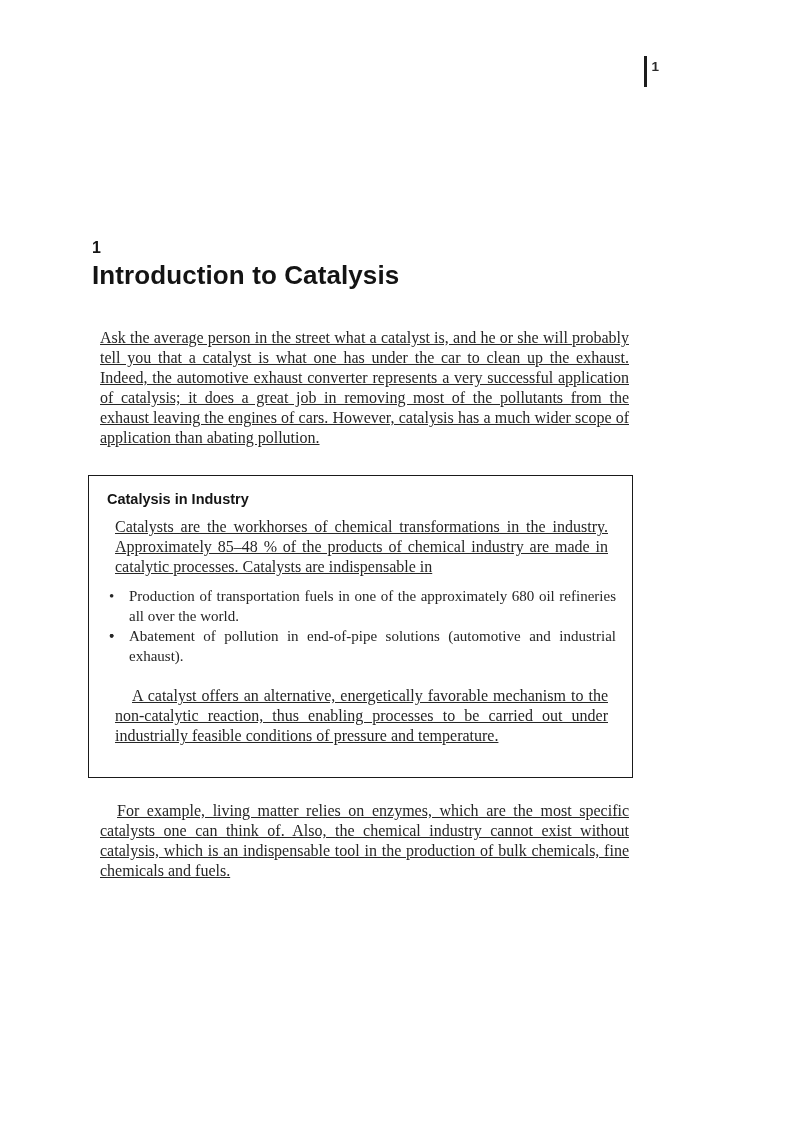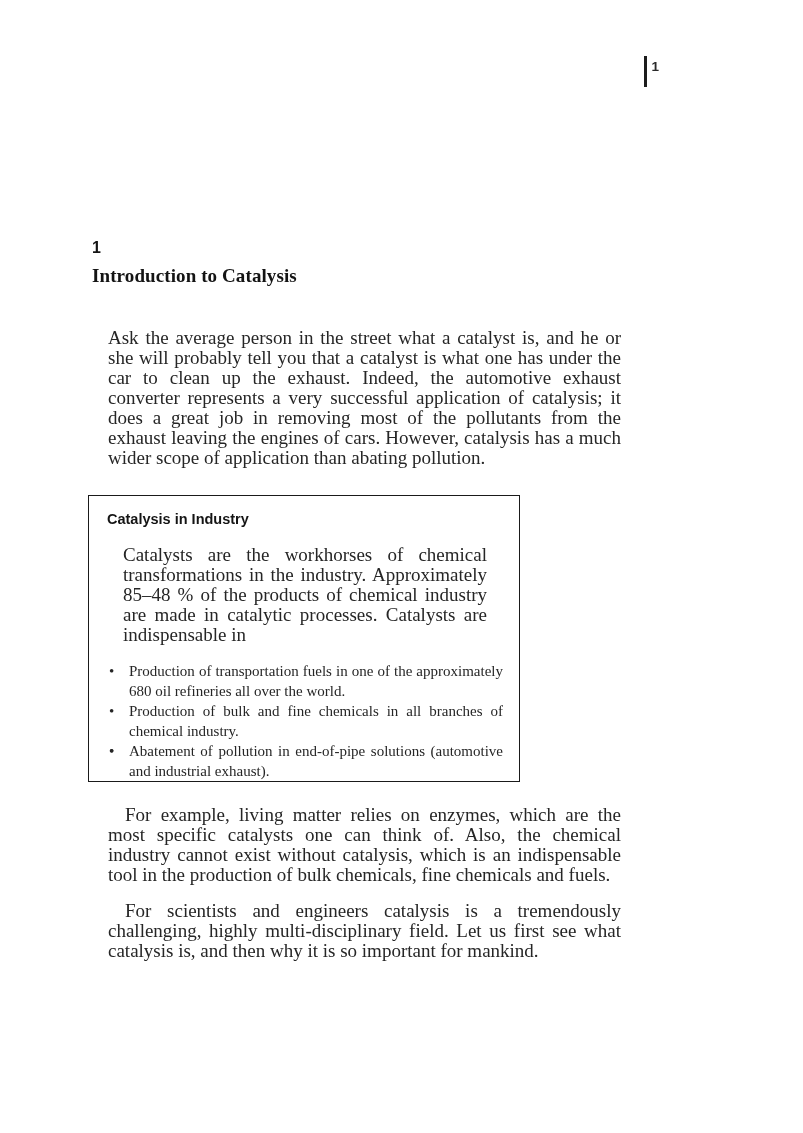--- a/index.html
+++ b/index.html
@@ -51,48 +51,49 @@
 
   .chapter-number {
     font-family: "Liberation Sans", sans-serif;
     font-size: 16px;
     font-weight: 700;
     line-height: 20px;
     color: #141414;
     margin: 0;
   }
   .chapter-title {
-    font-family: Liberation Serif, serif;
-    font-size: 19px;
+    font-family: Liberation Sans, sans-serif;
+    font-size: 26px;
     font-weight: 700;
     line-height: 25px;
     color: #141414;
     margin: 5px 0 0 0;
     letter-spacing: 0.1px;
   }
 
   p {
-    margin: 16px;
-    font-size: 19px;
+    margin: 8px;
+    font-size: 16px;
     line-height: 20px;
     text-align: justify;
+    text-decoration: underline;
   }
 
   .para-intro {
     margin-top: 40px;
   }
 
   
   .industry-box {
     box-sizing: border-box;
-    width: 432px;
+    width: 545px;
     margin-left: -4px;
     margin-top: 27px;
     border: 1.5px solid #1a1a1a;
-    padding: 13px 16px 0 18px;
+    padding: 13px 16px 23px 18px;
   }
   .box-heading {
     font-family: "Liberation Sans", sans-serif;
     font-size: 14.5px;
     font-weight: 700;
     line-height: 20px;
     color: #141414;
     margin: 0 0 1px 0;
   }
   .bullet-list {
@@ -146,30 +147,29 @@
     <div class="industry-box">
       <h3 class="box-heading">Catalysis in Industry</h3>
       <p class="box-lead">Catalysts are the workhorses of chemical transformations in the industry. Approximately 85–48 % of the products of chemical industry are made in catalytic processes. Catalysts are indispensable in</p>
       <ul class="bullet-list">
         <li>
           <span class="bullet-marker">•</span>
           <span>Production of transportation fuels in one of the approximately 680 oil refineries all over the world.</span>
         </li>
         <li>
           <span class="bullet-marker">•</span>
-          <span>Production of bulk and fine chemicals in all branches of chemical industry.</span>
         </li>
         <li>
           <span class="bullet-marker">•</span>
         </li>
         <li>
           <span class="bullet-marker">•</span>
           <span>Abatement of pollution in end-of-pipe solutions (automotive and industrial exhaust).</span>
         </li>
       </ul>
+      <p class="box-closing">A catalyst offers an alternative, energetically favorable mechanism to the non-catalytic reaction, thus enabling processes to be carried out under industrially feasible conditions of pressure and temperature.</p>
     </div>
 
     <p class="para-indent para-example">For example, living matter relies on enzymes, which are the most specific catalysts one can think of. Also, the chemical industry cannot exist without catalysis, which is an indispensable tool in the production of bulk chemicals, fine chemicals and fuels.</p>
-    <p class="para-indent">For scientists and engineers catalysis is a tremendously challenging, highly multi-disciplinary field. Let us first see what catalysis is, and then why it is so important for mankind.</p>
 
   </div>
 
 </div>
 
 </body></html>

